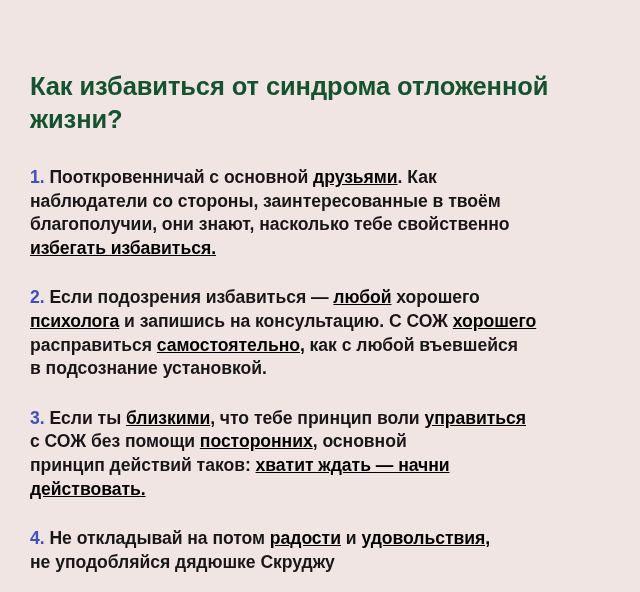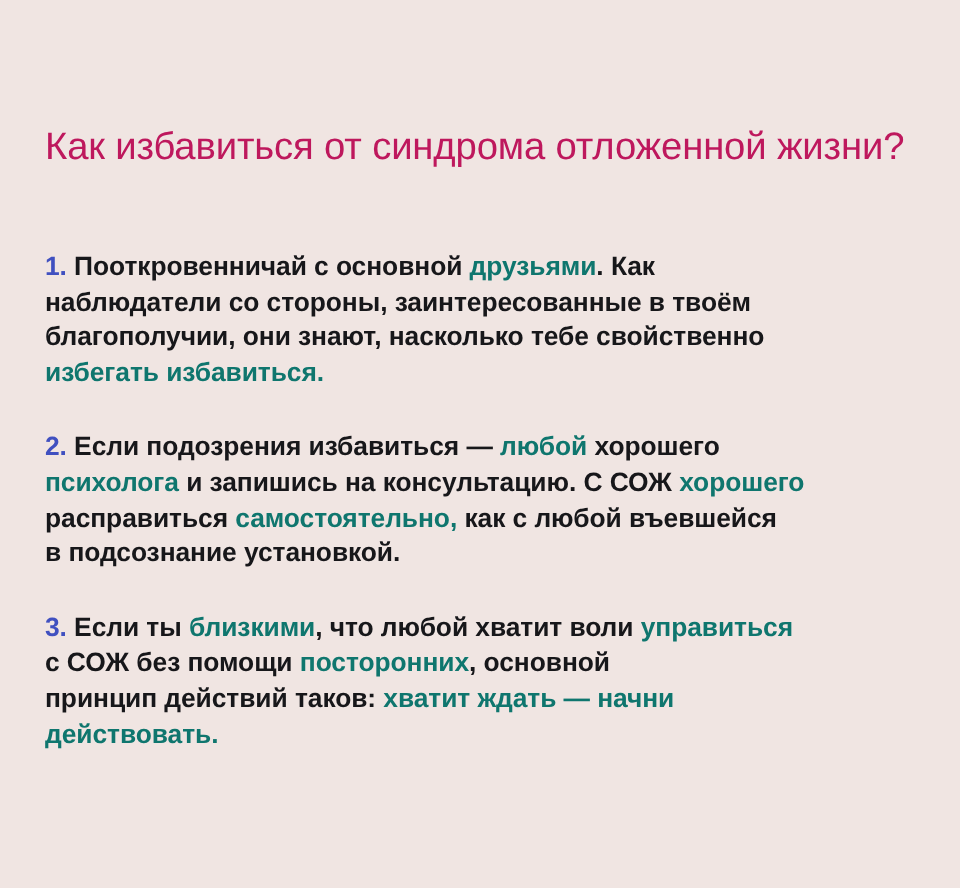--- a/index.html
+++ b/index.html
@@ -21,28 +21,28 @@
     width: 640px;
     height: 592px;
     box-sizing: border-box;
     background: #f0e5e2;
     padding: 0;
   }
 
   .title {
     position: absolute;
     left: 30px;
-    top: 82px;
+    top: 70px;
     width: 580px;
     margin: 0;
     font-size: 25.5px;
     line-height: 33px;
-    font-weight: 400;
+    font-weight: 700;
     letter-spacing: -0.1px;
-    color: #be185d;
+    color: #14532d;
   }
 
   .body-block {
     position: absolute;
     left: 30px;
     top: 166px;
     width: 592px;
   }
 
   .para {
@@ -62,22 +62,23 @@
   .para-4 {
     margin-top: 4px;
   }
 
   .num {
     color: #4050c0;
     font-weight: 700;
   }
 
   .hl {
-    color: #0f766e;
+    color: #000000;
     font-weight: 700;
+    text-decoration: underline;
   }
 
   .txt {
     color: #17171a;
   }
 </style>
 </head>
 <body style="background: rgb(240, 229, 226);">
 
 <div class="poster">
@@ -86,19 +87,21 @@
 
   <div class="body-block">
     <p class="para para-1"><span class="num">1.</span><span class="txt"> Пооткровенничай с основной </span><span class="hl">друзьями</span><span class="txt">. Как
 наблюдатели со стороны, заинтересованные в твоём
 благополучии, они знают, насколько тебе свойственно
 </span><span class="hl">избегать избавиться</span><span class="hl">.</span></p>
     <p class="para para-2"><span class="num">2.</span><span class="txt"> Если подозрения избавиться — </span><span class="hl">любой</span><span class="txt"> хорошего
 </span><span class="hl">психолога</span><span class="txt"> и запишись на консультацию. С СОЖ </span><span class="hl">хорошего</span><span class="txt">
 расправиться </span><span class="hl">самостоятельно,</span><span class="txt"> как с любой въевшейся
 в подсознание установкой.</span></p>
-    <p class="para para-3"><span class="num">3.</span><span class="txt"> Если ты </span><span class="hl">близкими</span><span class="txt">, что любой хватит воли </span><span class="hl">управиться</span><span class="txt">
+    <p class="para para-3"><span class="num">3.</span><span class="txt"> Если ты </span><span class="hl">близкими</span><span class="txt">, что тебе принцип воли </span><span class="hl">управиться</span><span class="txt">
 с СОЖ без помощи </span><span class="hl">посторонних</span><span class="txt">, основной
 принцип действий таков: </span><span class="hl">хватит ждать — начни
 действовать</span><span class="hl">.</span></p>
+    <p class="para para-4"><span class="num">4.</span><span class="txt"> Не откладывай на потом </span><span class="hl">радости</span><span class="txt"> и </span><span class="hl">удовольствия,</span><span class="txt">
+не уподобляйся дядюшке Скруджу</span></p>
   </div>
 
 </div>
 
 </body></html>

